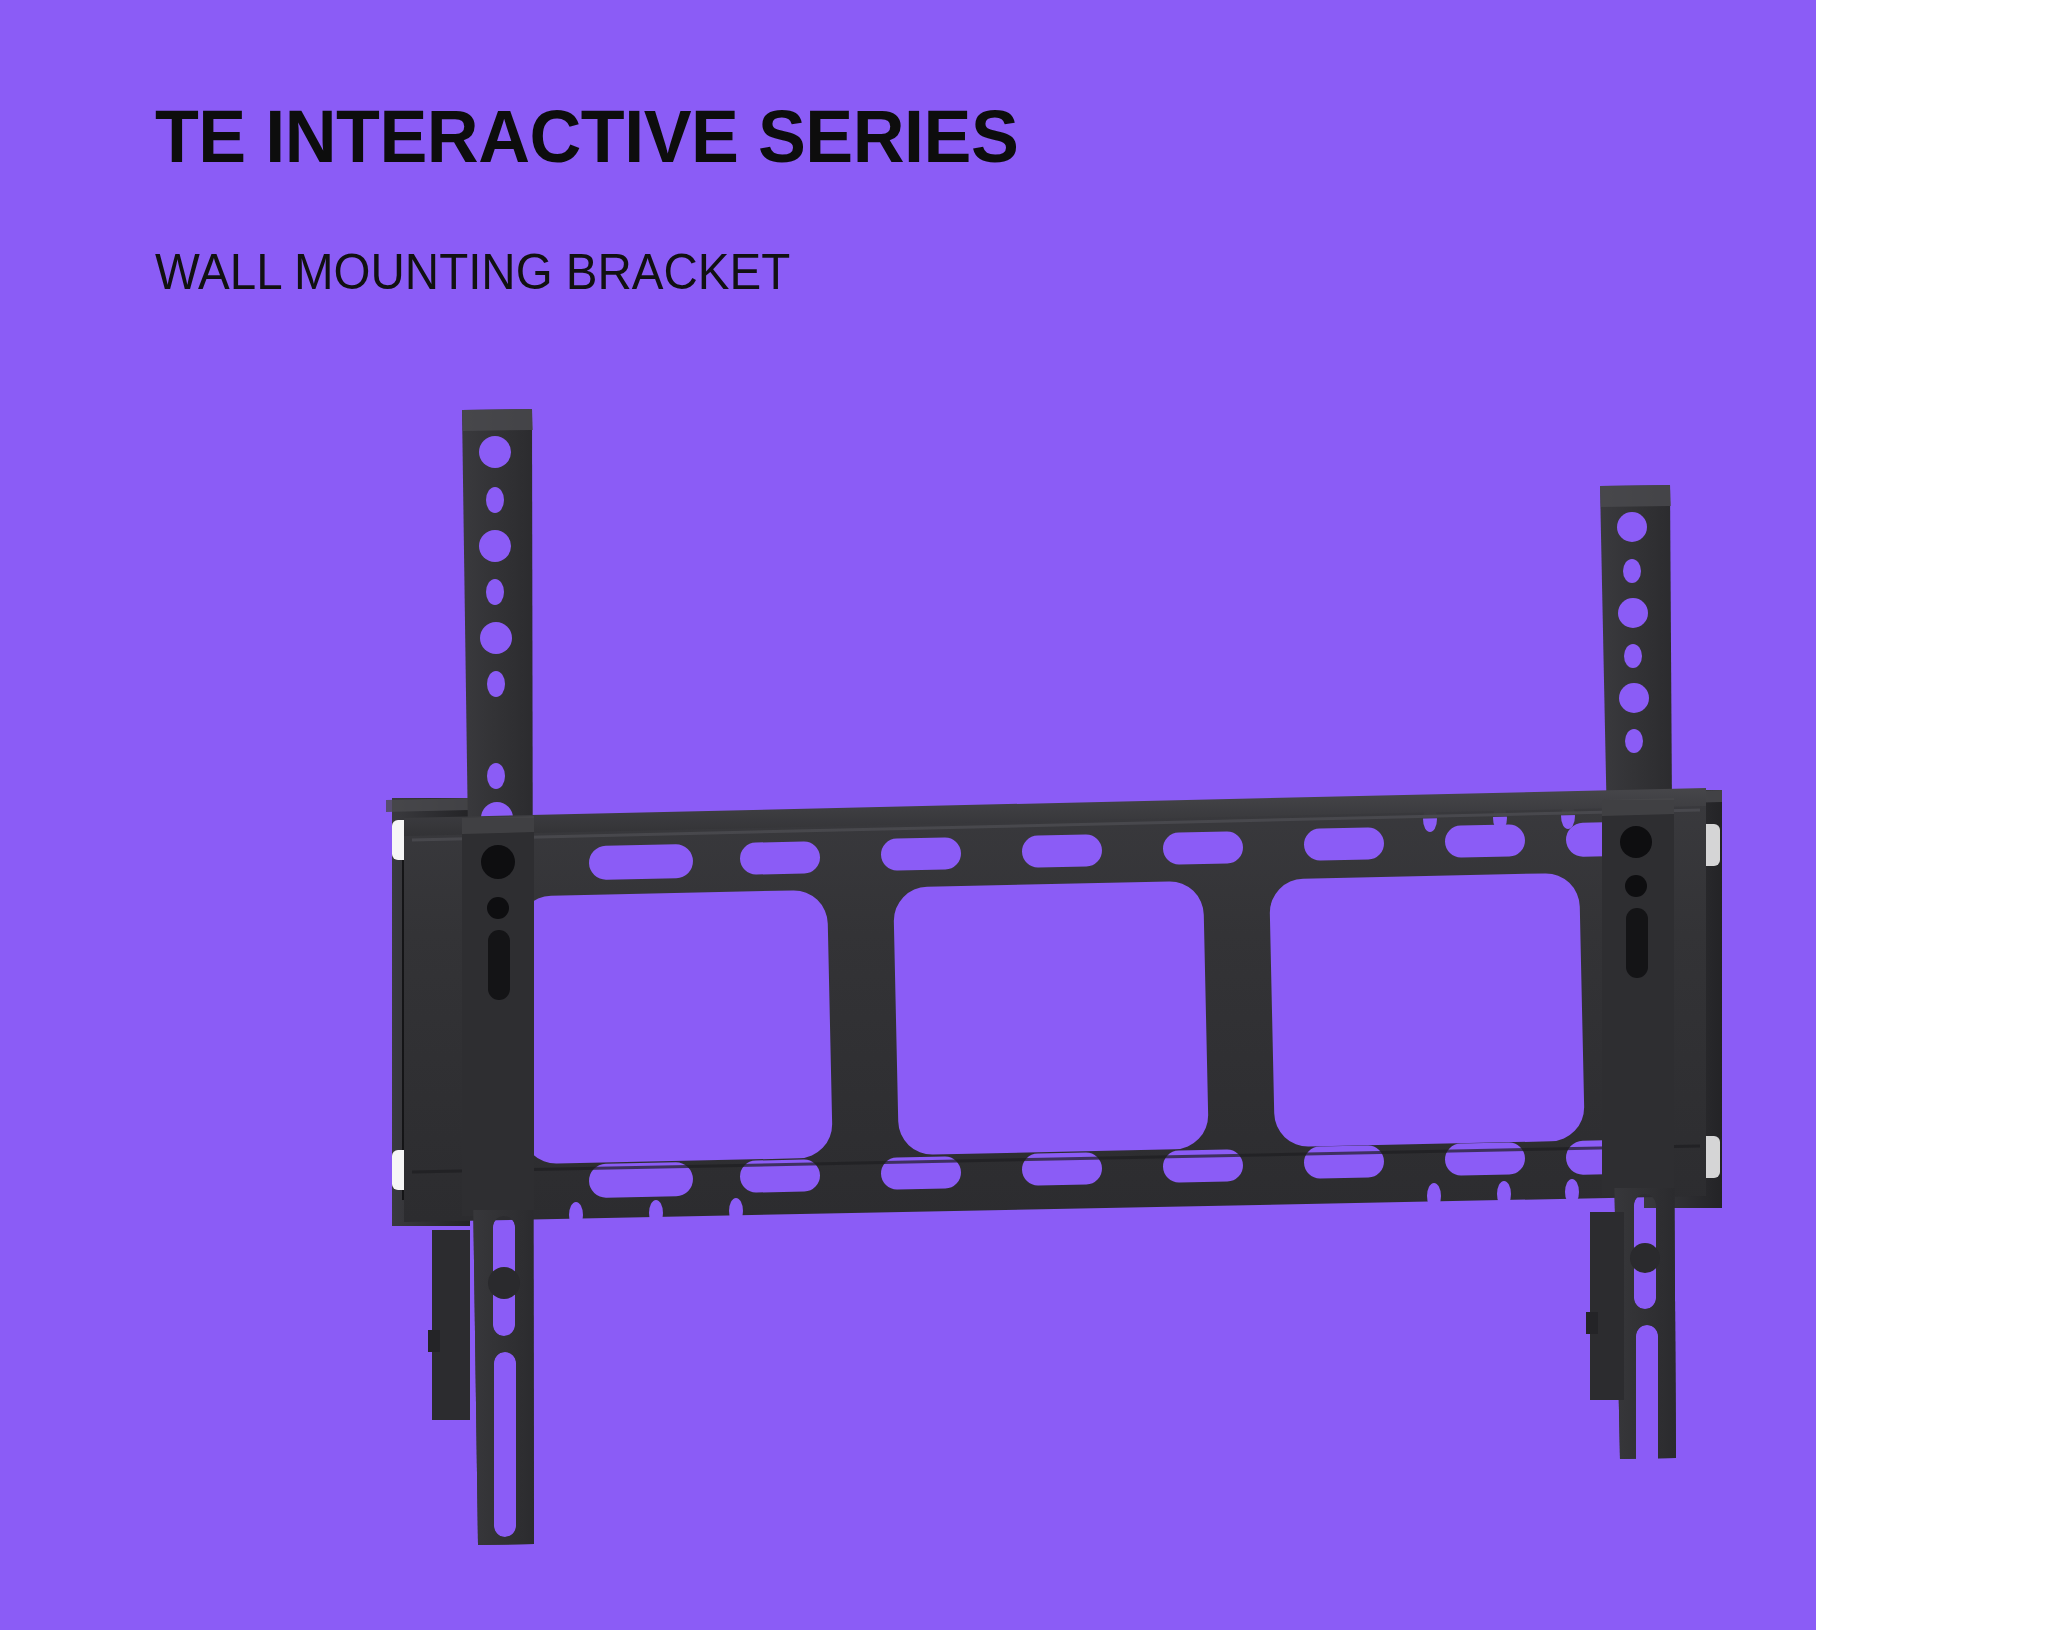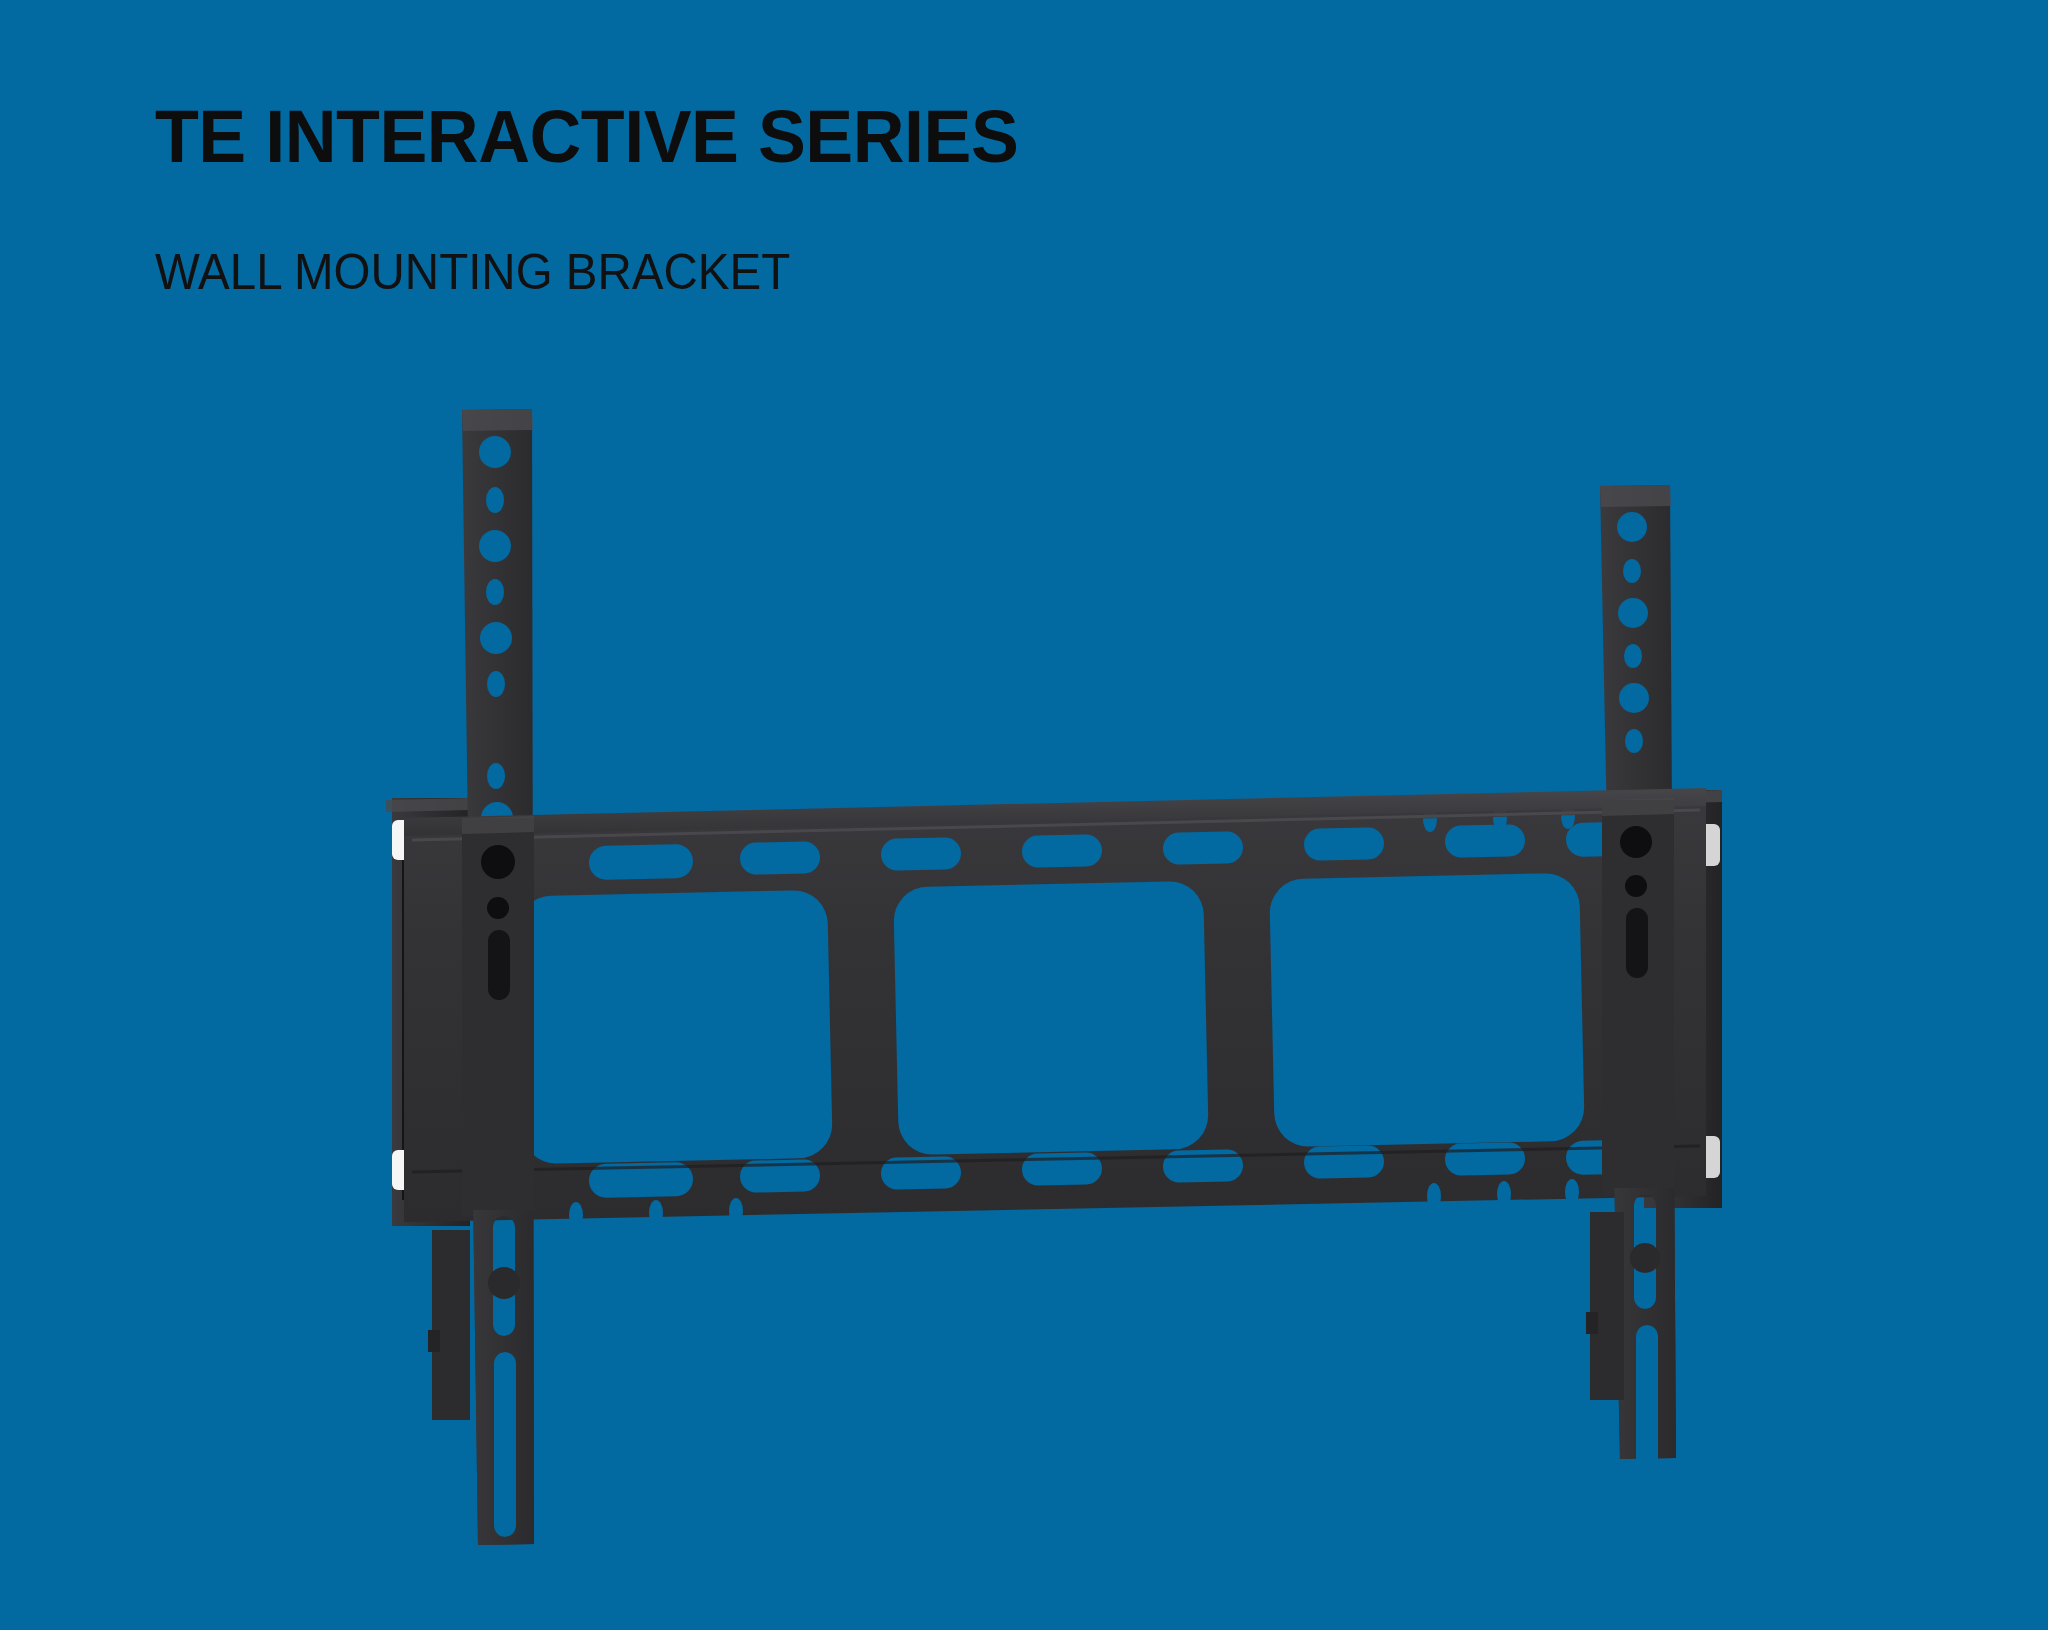--- a/index.html
+++ b/index.html
@@ -10,23 +10,23 @@
   body {
     width: 2048px;
     height: 1630px;
     font-family: "Liberation Sans", sans-serif;
     position: relative;
     overflow: hidden;
   }
   #page {
     position: absolute;
     left: 0; top: 0;
-    width: 2048px;
+    width: 1816px;
     height: 1630px;
-    background: #0369a1;
+    background: #8b5cf6;
   }
   .title {
     position: absolute;
     left: 155px;
     top: 96px;
     font-size: 74px;
     line-height: 82px;
     font-weight: 800;
     letter-spacing: -0.5px;
     color: #0d0d0d;

